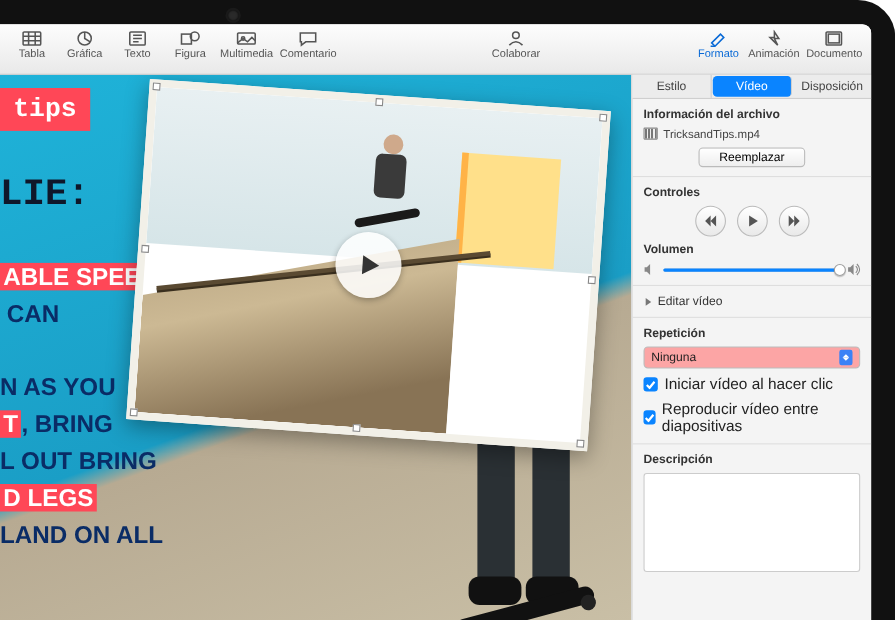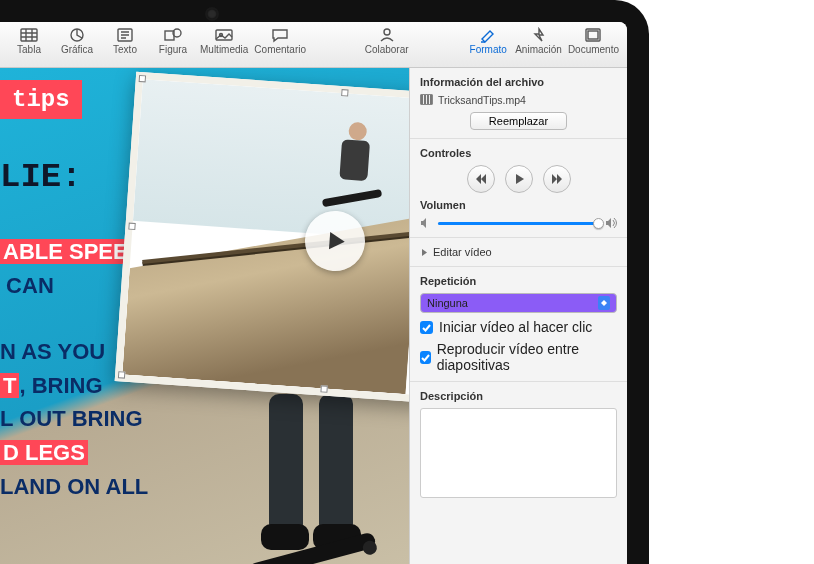--- a/index.html
+++ b/index.html
@@ -1,18 +1,18 @@
 <!DOCTYPE html>
 <html><head>
 <meta charset="utf-8">
 <style>
   * { box-sizing: border-box; margin: 0; padding: 0; font-family: -apple-system, "Helvetica Neue", Arial, sans-serif; }
   body { background: #fff; }
   .device {
-    width: 649px; height: 564px; position: relative; overflow: hidden;
+    width: 814px; height: 564px; position: relative; overflow: hidden;
     background: #111;
     border-radius: 0 34px 0 0;
     padding: 22px 36px 0 0;
   }
   .camera { position:absolute; left:207px; top:9px; width:10px; height:10px; background:#2a2a2a; border-radius:50%; box-shadow: inset 0 0 2px #000, 0 0 0 2px #1a1a1a; }
   .screen {
     position:absolute; left:0; top:22px; right:22px; bottom:0;
     background:#f0f0f0; overflow:hidden;
     border-radius: 0 8px 0 0;
   }
@@ -102,21 +102,21 @@
   .controls-row { display:flex; justify-content:center; gap:10px; margin:4px 0; }
   .ctrl { width:28px; height:28px; border-radius:50%; border:1px solid #bbb; background:linear-gradient(#fff,#e9e9e9); display:flex; align-items:center; justify-content:center; cursor:default; }
   .ctrl svg{width:12px;height:12px;fill:#555}
   .vol-row{ display:flex; align-items:center; gap:6px; margin-top:4px; }
   .vol-row svg{width:12px;height:12px;fill:#888}
   .slider { flex:1; height:3px; background:#c9c9c9; border-radius:2px; position:relative; }
   .slider .fill{ position:absolute; left:0; top:0; bottom:0; background:#0a84ff; border-radius:2px; }
   .slider .thumb{ position:absolute; top:-4px; width:11px; height:11px; background:#fff; border:1px solid #a0a0a0; border-radius:50%; box-shadow:0 1px 1px rgba(0,0,0,.2); }
   .disclose-row{ display:flex; align-items:center; gap:4px; font-size:11px; color:#333; cursor:default; }
   .disclose-row svg{width:9px;height:9px;fill:#777}
-  .select { width:100%; height:20px; border:1px solid #bbb; border-radius:4px; background:#8b5cf6; padding:0 6px; font-size:11px; display:flex; align-items:center; justify-content:space-between; cursor:default; }
+  .select { width:100%; height:20px; border:1px solid #bbb; border-radius:4px; background:#fca5a5; padding:0 6px; font-size:11px; display:flex; align-items:center; justify-content:space-between; cursor:default; }
   .select .arrows{ width:12px; height:14px; background:#3b82f6; border-radius:2px; position:relative; }
   .select .arrows::before,.select .arrows::after{content:"";position:absolute;left:3px;border:3px solid transparent}
   .select .arrows::before{top:1px;border-bottom-color:#fff}
   .select .arrows::after{bottom:1px;border-top-color:#fff}
   .check-row{ display:flex; align-items:center; gap:6px; font-size:14px; margin-top:6px; }
   .checkbox{ width:13px; height:13px; border-radius:3px; background:#0a84ff; display:flex; align-items:center; justify-content:center; }
   .checkbox svg{width:9px;height:9px;stroke:#fff;stroke-width:2;fill:none}
   .desc-box{ margin-top:6px; height:90px; background:#fff; border:1px solid #ccc; border-radius:3px; }
 </style>
 </head>
@@ -274,20 +274,25 @@
         <div class="sel-handle h-tr"></div>
         <div class="sel-handle h-ml"></div>
         <div class="sel-handle h-mr"></div>
         <div class="sel-handle h-bl"></div>
         <div class="sel-handle h-bc"></div>
         <div class="sel-handle h-br"></div>
       </div>
     </div>
 
     <div class="inspector">
+      <div class="tabs">
+        <div class="tab">Estilo</div>
+        <div class="tab active">Vídeo</div>
+        <div class="tab">Disposición</div>
+      </div>
 
       <div class="sec">
         <div class="sec-heading">Información del archivo</div>
         <div class="file-row">
           <div class="movie-icon"></div>
           <span>TricksandTips.mp4</span>
         </div>
         <button class="btn">Reemplazar</button>
       </div>
 

